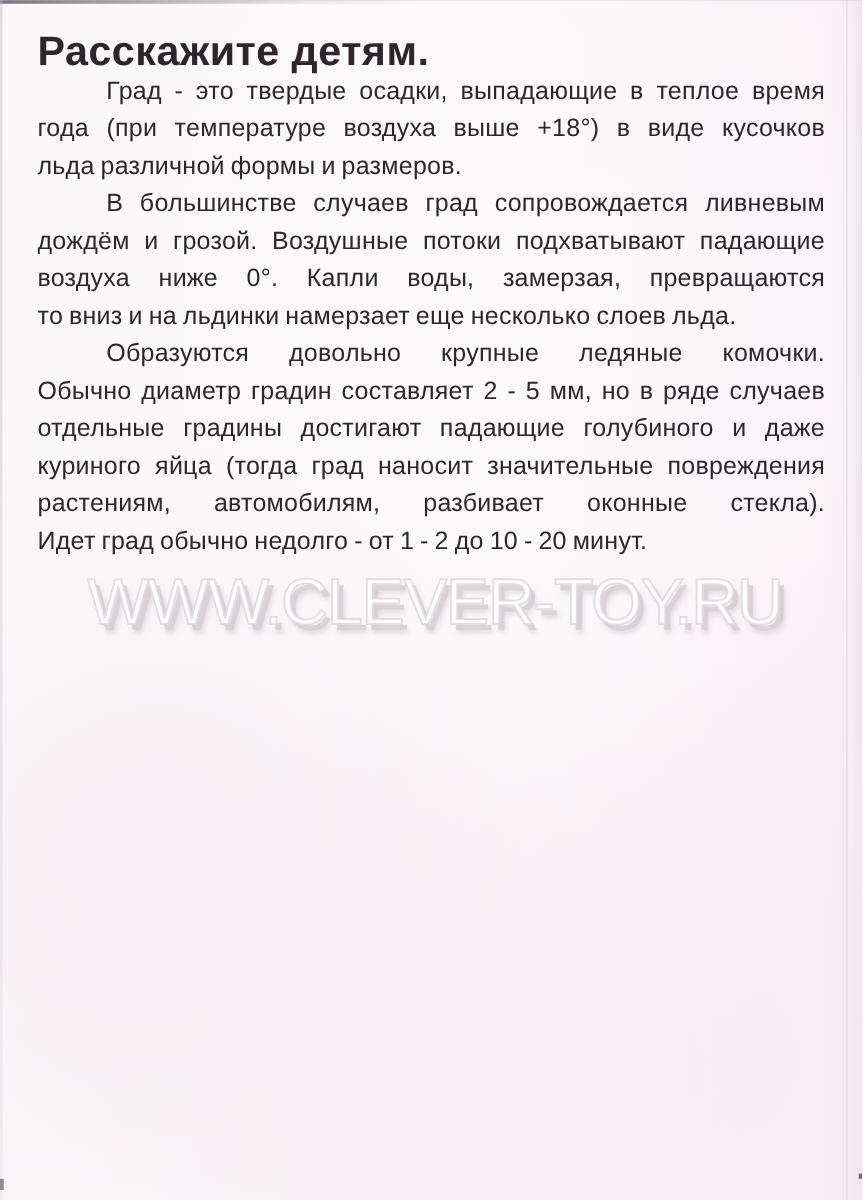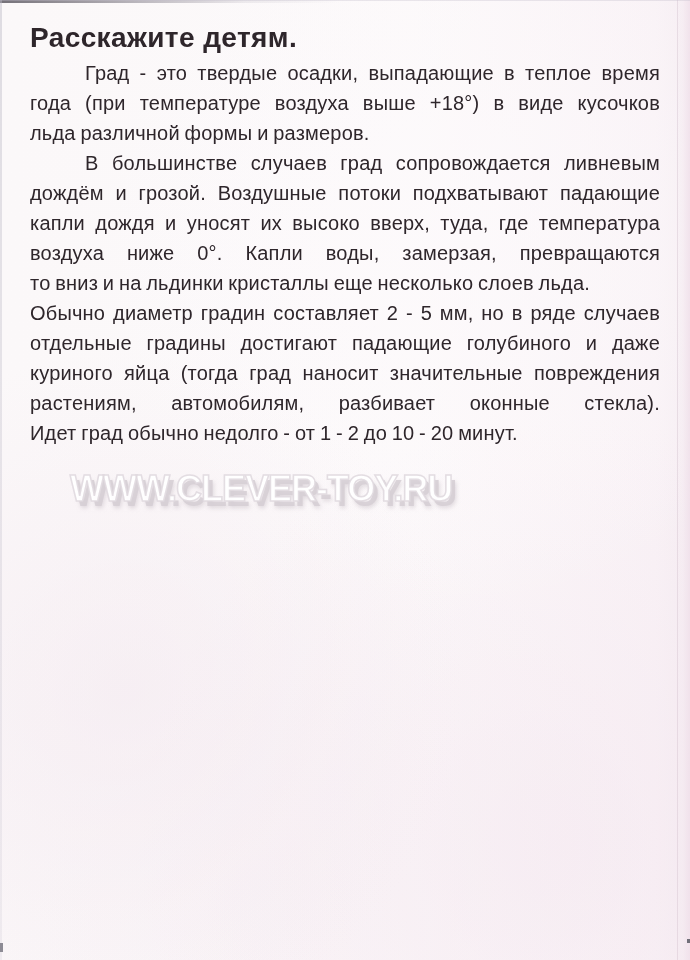--- a/index.html
+++ b/index.html
@@ -84,21 +84,21 @@
     width: 3px; height: 4px;
     background: #716f79;
     z-index: 6;
   }
   
   .title {
     position: absolute;
     left: 30px;
     top: 22px;
     margin: 0;
-    font-size: 28px;
+    font-size: 33px;
     font-weight: bold;
     letter-spacing: 0.4px;
     z-index: 4;
   }
   
   .text-block {
     position: absolute;
     left: 30px;
     top: 58px;
     width: 630px;
@@ -119,24 +119,24 @@
     text-align: right;
     text-align-last: left;
   }
   .line.indent {
     text-indent: 55px;
   }
   
   .watermark {
     position: absolute;
     left: 70px;
-    top: 468px;
+    top: 452px;
     z-index: 3;
-    font-size: 36px;
-    font-weight: bold;
+    font-size: 52px;
+    font-weight: normal;
     letter-spacing: -1px;
     white-space: nowrap;
     color: rgba(255, 255, 255, 0.96);
     -webkit-text-stroke: 1.5px rgba(224, 217, 223, 0.9);
     text-shadow:
       4px 5px 0 rgba(213, 206, 212, 0.85),
       5px 7px 4px rgba(198, 190, 197, 0.55);
   }
 </style>
 </head>
@@ -157,23 +157,23 @@
   <div class="watermark">WWW.CLEVER-TOY.RU</div>
 
   <h1 class="title">Расскажите детям.</h1>
 
   <div class="text-block">
     <p class="line indent">Град - это твердые осадки, выпадающие в теплое время</p>
     <p class="line">года (при температуре воздуха выше +18°) в виде кусочков</p>
     <p class="line left">льда различной формы и размеров.</p>
     <p class="line indent">В большинстве случаев град сопровождается ливневым</p>
     <p class="line">дождём и грозой. Воздушные потоки подхватывают падающие</p>
-    <p class="line">капли дождя и уносят их высоко вверх, туда, где температура</p>
     <p class="line">воздуха ниже 0°. Капли воды, замерзая, превращаются</p>
-    <p class="line left">то вниз и на льдинки кристаллы еще несколько слоев льда.</p>
+    <p class="line left">то вниз и на льдинки намерзает еще несколько слоев льда.</p>
+    <p class="line indent">Образуются довольно крупные ледяные комочки.</p>
     <p class="line">Обычно диаметр градин составляет 2 - 5 мм, но в ряде случаев</p>
     <p class="line">отдельные градины достигают падающие голубиного и даже</p>
     <p class="line">куриного яйца (тогда град наносит значительные повреждения</p>
     <p class="line">растениям, автомобилям, разбивает оконные стекла).</p>
     <p class="line left">Идет град обычно недолго - от 1 - 2 до 10 - 20 минут.</p>
   </div>
 
 </div>
 
 </body></html>

